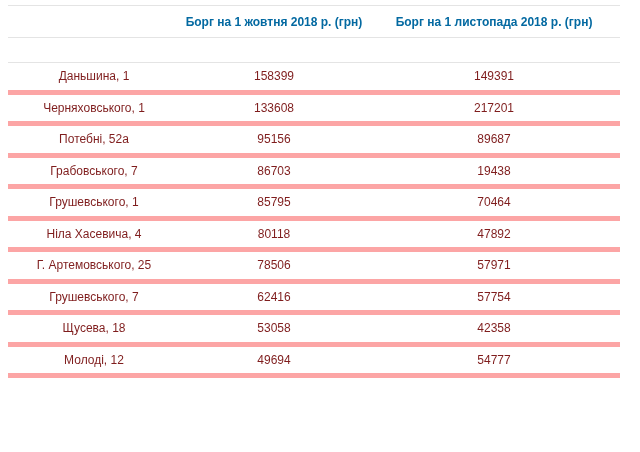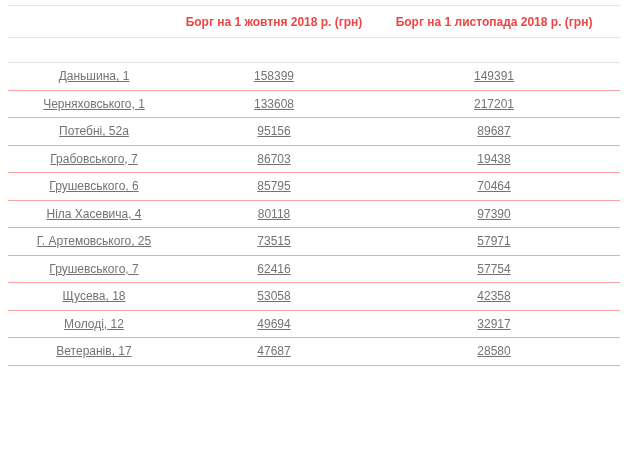--- a/index.html
+++ b/index.html
@@ -23,34 +23,33 @@
   .debt-table th, .debt-table td {
     text-align: center;
     vertical-align: middle;
     font-size: 12px;
     padding: 0 4px;
     white-space: nowrap;
     overflow: hidden;
   }
   .debt-table thead th.header-cell {
     font-weight: bold;
-    color: #ef4444;
+    color: #0369a1;
     border-top: 1px solid #e4e4e4;
     border-bottom: 1px solid #e4e4e4;
     height: 31px;
   }
   .debt-table tr.spacer-row td {
     height: 24px;
     border-bottom: 1px solid #e4e4e4;
   }
   .debt-table tbody td {
-    color: #737373;
-    border-bottom: 1px solid #fca5a5;
+    color: #7f1d1d;
+    border-bottom: 5px solid #fca5a5;
     height: 26.5px;
-    text-decoration: underline;
   }
 </style>
 </head>
 <body>
 
 <table class="debt-table">
   <colgroup>
     <col class="c-address">
     <col class="c-october">
     <col class="c-november">
@@ -80,48 +79,43 @@
         <td>Потебні, 52а</td>
         <td>95156</td>
         <td>89687</td>
       </tr>
       <tr>
         <td>Грабовського, 7</td>
         <td>86703</td>
         <td>19438</td>
       </tr>
       <tr>
-        <td>Грушевського, 6</td>
+        <td>Грушевського, 1</td>
         <td>85795</td>
         <td>70464</td>
       </tr>
       <tr>
         <td>Ніла Хасевича, 4</td>
         <td>80118</td>
-        <td>97390</td>
+        <td>47892</td>
       </tr>
       <tr>
         <td>Г. Артемовського, 25</td>
-        <td>73515</td>
+        <td>78506</td>
         <td>57971</td>
       </tr>
       <tr>
         <td>Грушевського, 7</td>
         <td>62416</td>
         <td>57754</td>
       </tr>
       <tr>
         <td>Щусева, 18</td>
         <td>53058</td>
         <td>42358</td>
       </tr>
       <tr>
         <td>Молоді, 12</td>
         <td>49694</td>
-        <td>32917</td>
-      </tr>
-      <tr>
-        <td>Ветеранів, 17</td>
-        <td>47687</td>
-        <td>28580</td>
+        <td>54777</td>
       </tr>
     </tbody>
 </table>
 
 </body></html>

